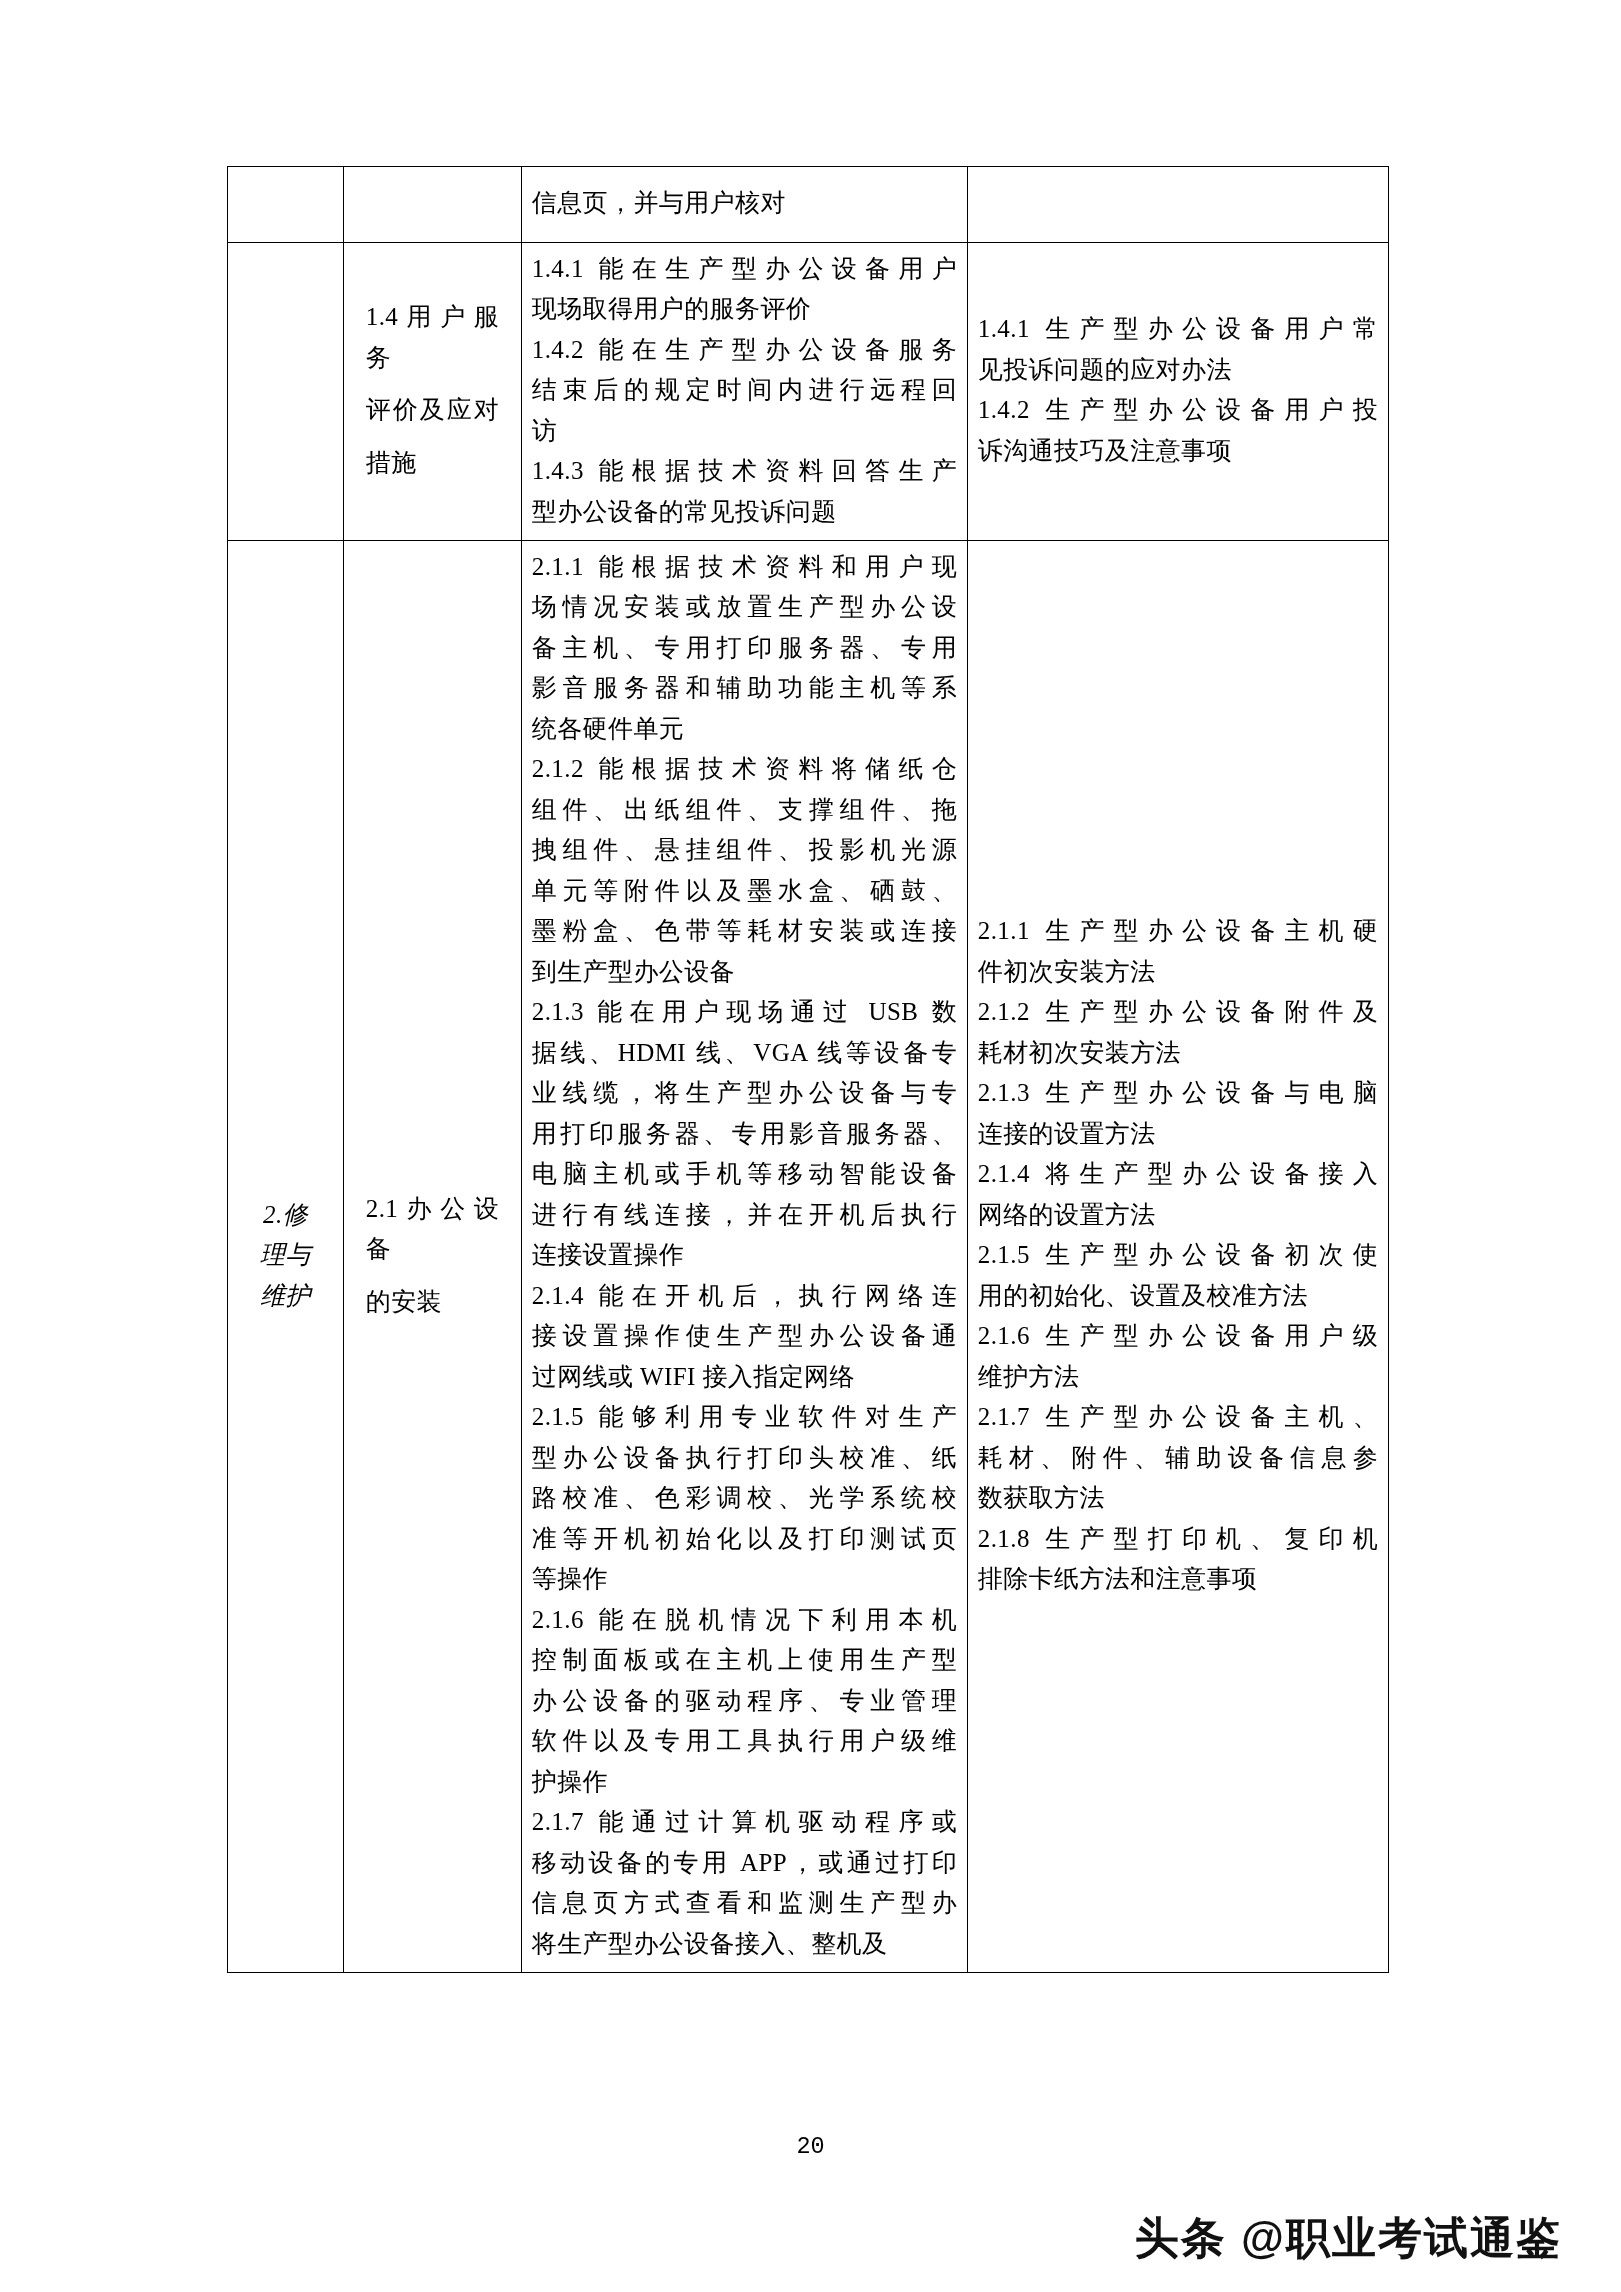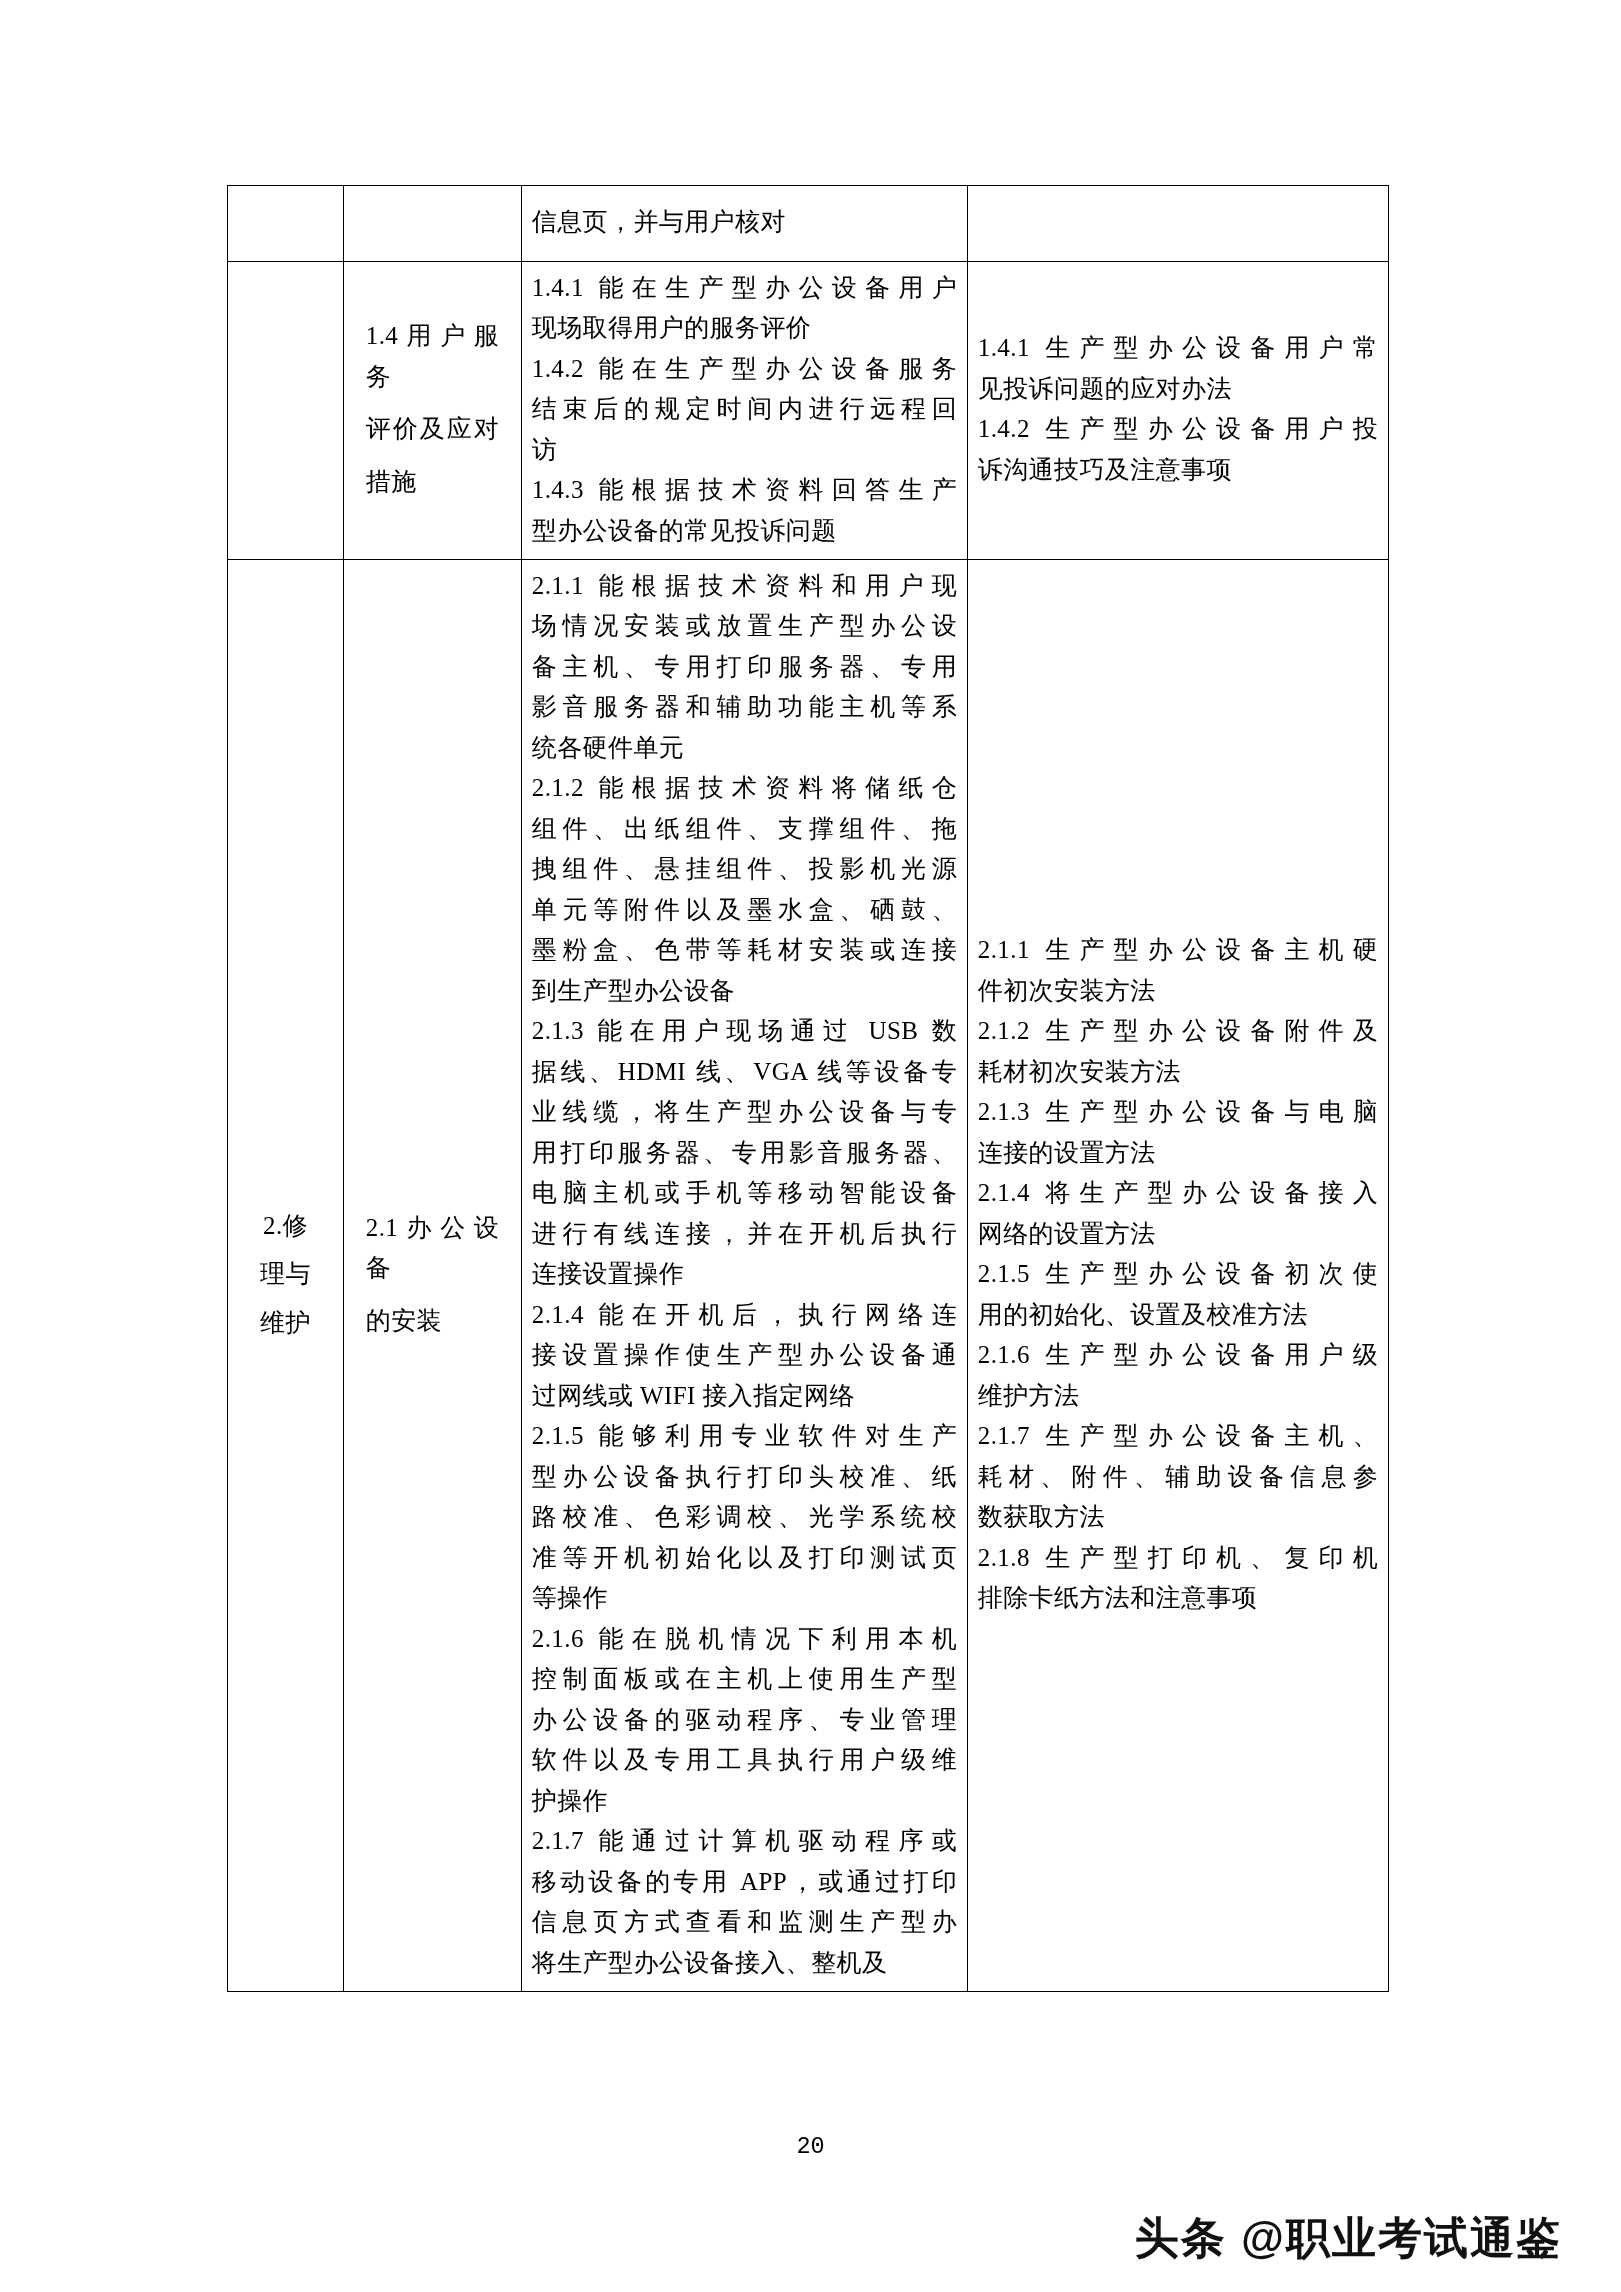--- a/index.html
+++ b/index.html
@@ -19,21 +19,21 @@
   .page {
     position: absolute;
     inset: 0;
     background: #ffffff;
   }
 
   
   .doc-table {
     position: absolute;
     left: 227px;
-    top: 185px;
+    top: 166px;
     width: 1161px;
     border-collapse: collapse;
     table-layout: fixed;
   }
   .doc-table td {
     border: 1.6px solid #000000;
     vertical-align: middle;
     padding: 5.9px 9.8px 7.8px 9.8px;
     font-size: 25px;
     line-height: 1.62;
@@ -76,21 +76,21 @@
   }
   .stack-center p.last {
     text-align: right;
     text-align-last: left;
   }
 
   .rowlabel {
     text-align: center;
     line-height: 1.62;
   }
-  .rowlabel p { margin: 8px; }
+  .rowlabel p { margin: 0; font-style: italic; }
 
   
   .page-number {
     position: absolute;
     left: 0;
     right: 0;
     top: 2133px;
     text-align: center;
     font-size: 23.5px;
     font-family: Liberation Mono, monospace;

